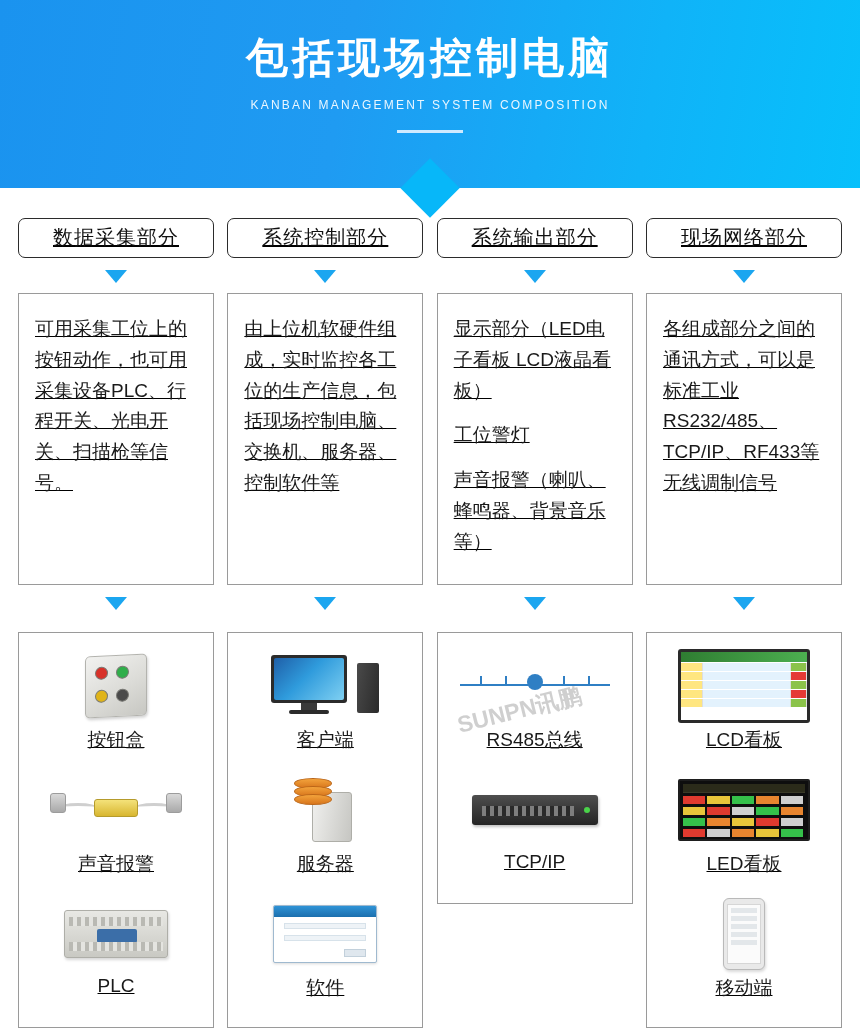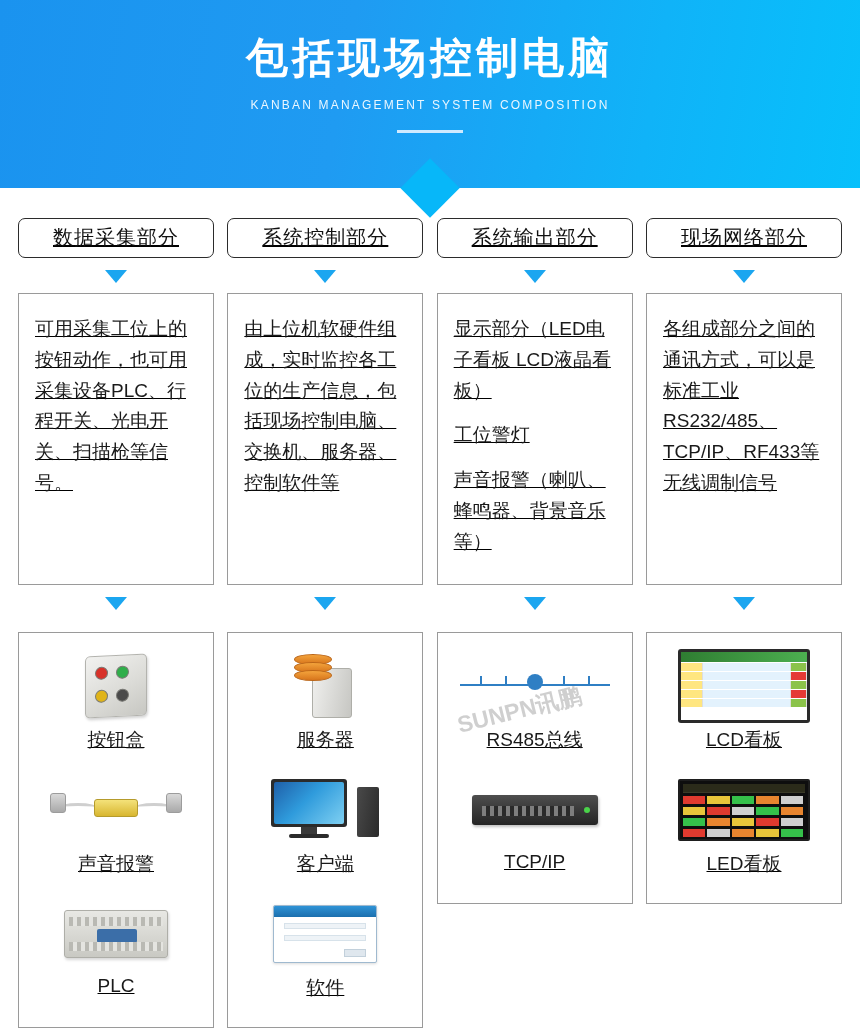--- a/index.html
+++ b/index.html
@@ -489,44 +489,44 @@
       <div class="pill">系统控制部分</div>
       <div class="arrow-down"></div>
       <div class="desc-box">
         <p>由上位机软硬件组成，实时监控各工位的生产信息，包括现场控制电脑、交换机、服务器、控制软件等</p>
       </div>
       <div class="arrow-down"></div>
       <div class="items-box">
 
         <div class="item">
           <div class="item-art">
+            <div class="art-pc">
+              <div class="monitor">
+                  <div class="screen"></div>
+                </div>
+              <div class="stand"></div>
+              <div class="base"></div>
+              <div class="case"></div>
+            </div>
+          </div>
+          <div class="item-label">客户端</div>
+        </div>
+
+        <div class="item">
+          <div class="item-art">
             <div class="art-server">
               <div class="tower"></div>
               <div class="disks">
                   <i class="d1"></i>
                   <i class="d2"></i>
                   <i class="d3"></i>
                 </div>
             </div>
           </div>
           <div class="item-label">服务器</div>
-        </div>
-
-        <div class="item">
-          <div class="item-art">
-            <div class="art-pc">
-              <div class="monitor">
-                  <div class="screen"></div>
-                </div>
-              <div class="stand"></div>
-              <div class="base"></div>
-              <div class="case"></div>
-            </div>
-          </div>
-          <div class="item-label">客户端</div>
         </div>
 
         <div class="item">
           <div class="item-art">
             <div class="art-soft">
               <div class="bar"></div>
               <div class="row"></div>
               <div class="row"></div>
               <div class="btn"></div>
             </div>
@@ -652,18 +652,32 @@
                   <i class="c-w"></i>
                   <i class="c-o"></i>
                   <i class="c-y"></i>
                   <i class="c-g"></i>
                 </div>
             </div>
           </div>
           <div class="item-label">LED看板</div>
         </div>
 
+        <div class="item">
+          <div class="item-art">
+            <div class="art-mobile">
+              <div class="mscr">
+                <div class="mrow"></div>
+                <div class="mrow"></div>
+                <div class="mrow"></div>
+                <div class="mrow"></div>
+                <div class="mrow"></div>
+              </div>
+            </div>
+          </div>
+          <div class="item-label">移动端</div>
+        </div>
 
       </div>
     </div>
 
   </div>
 </div>
 
 </body></html>

